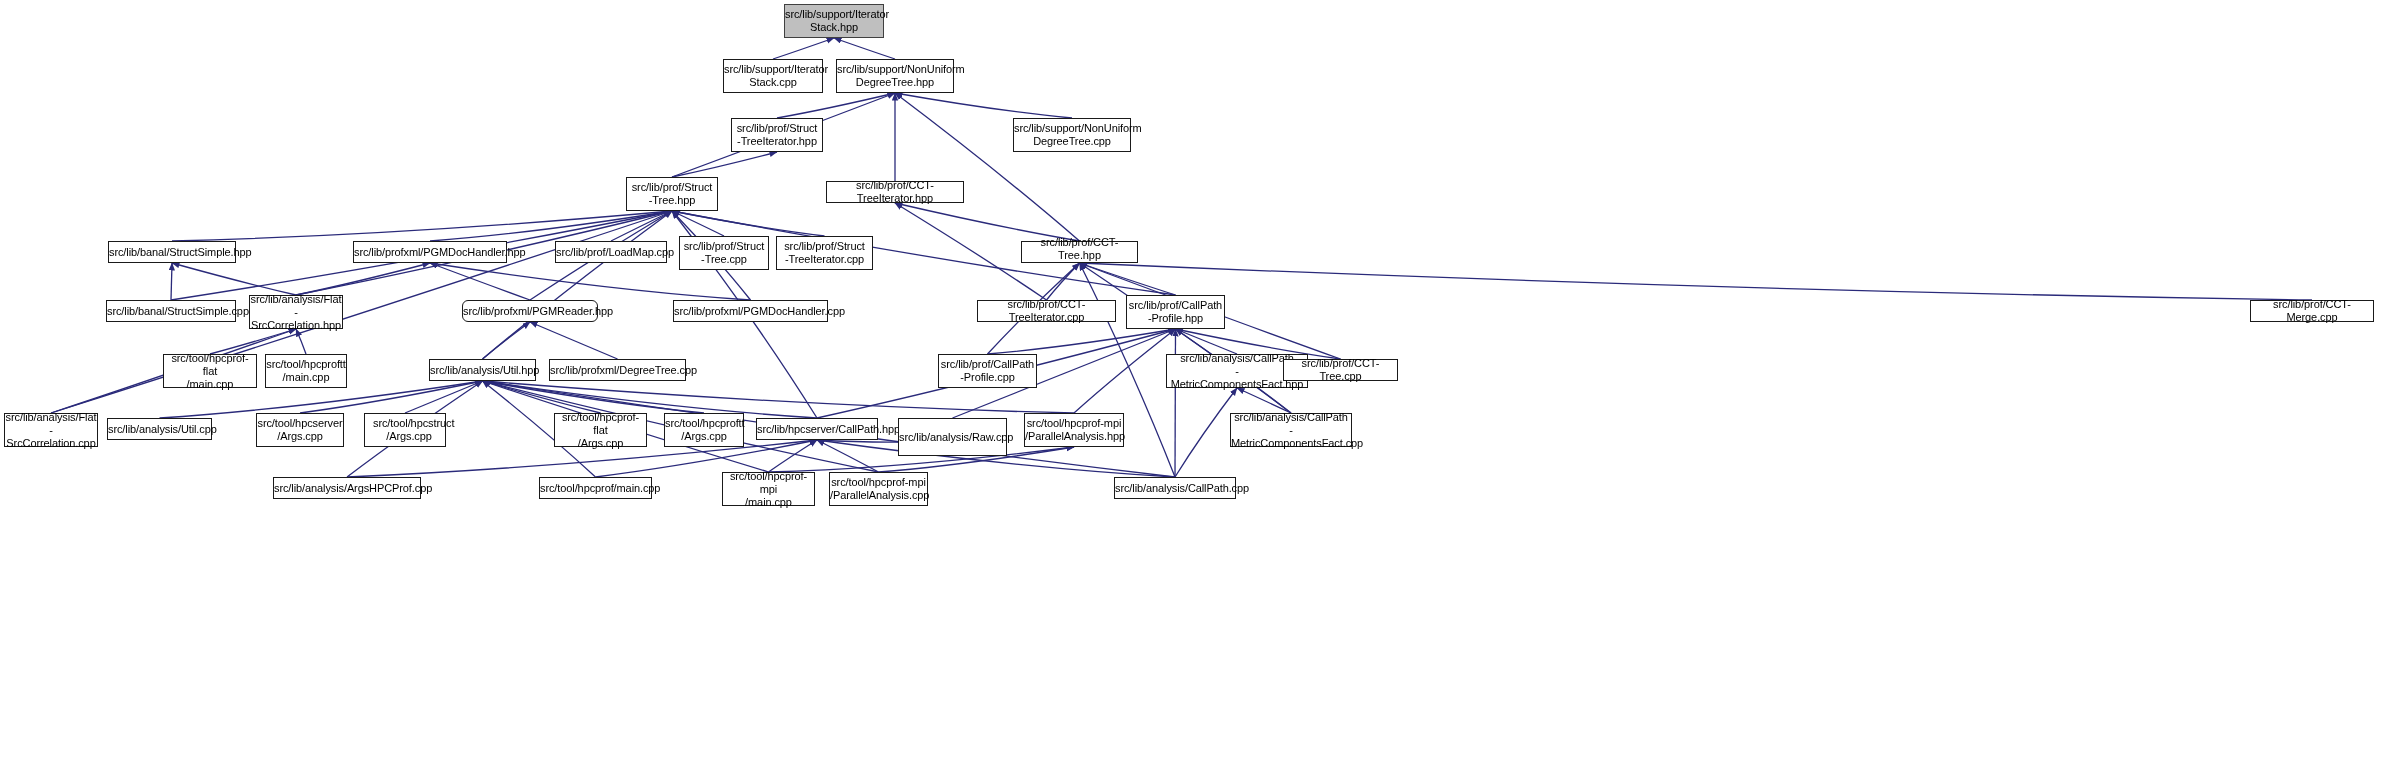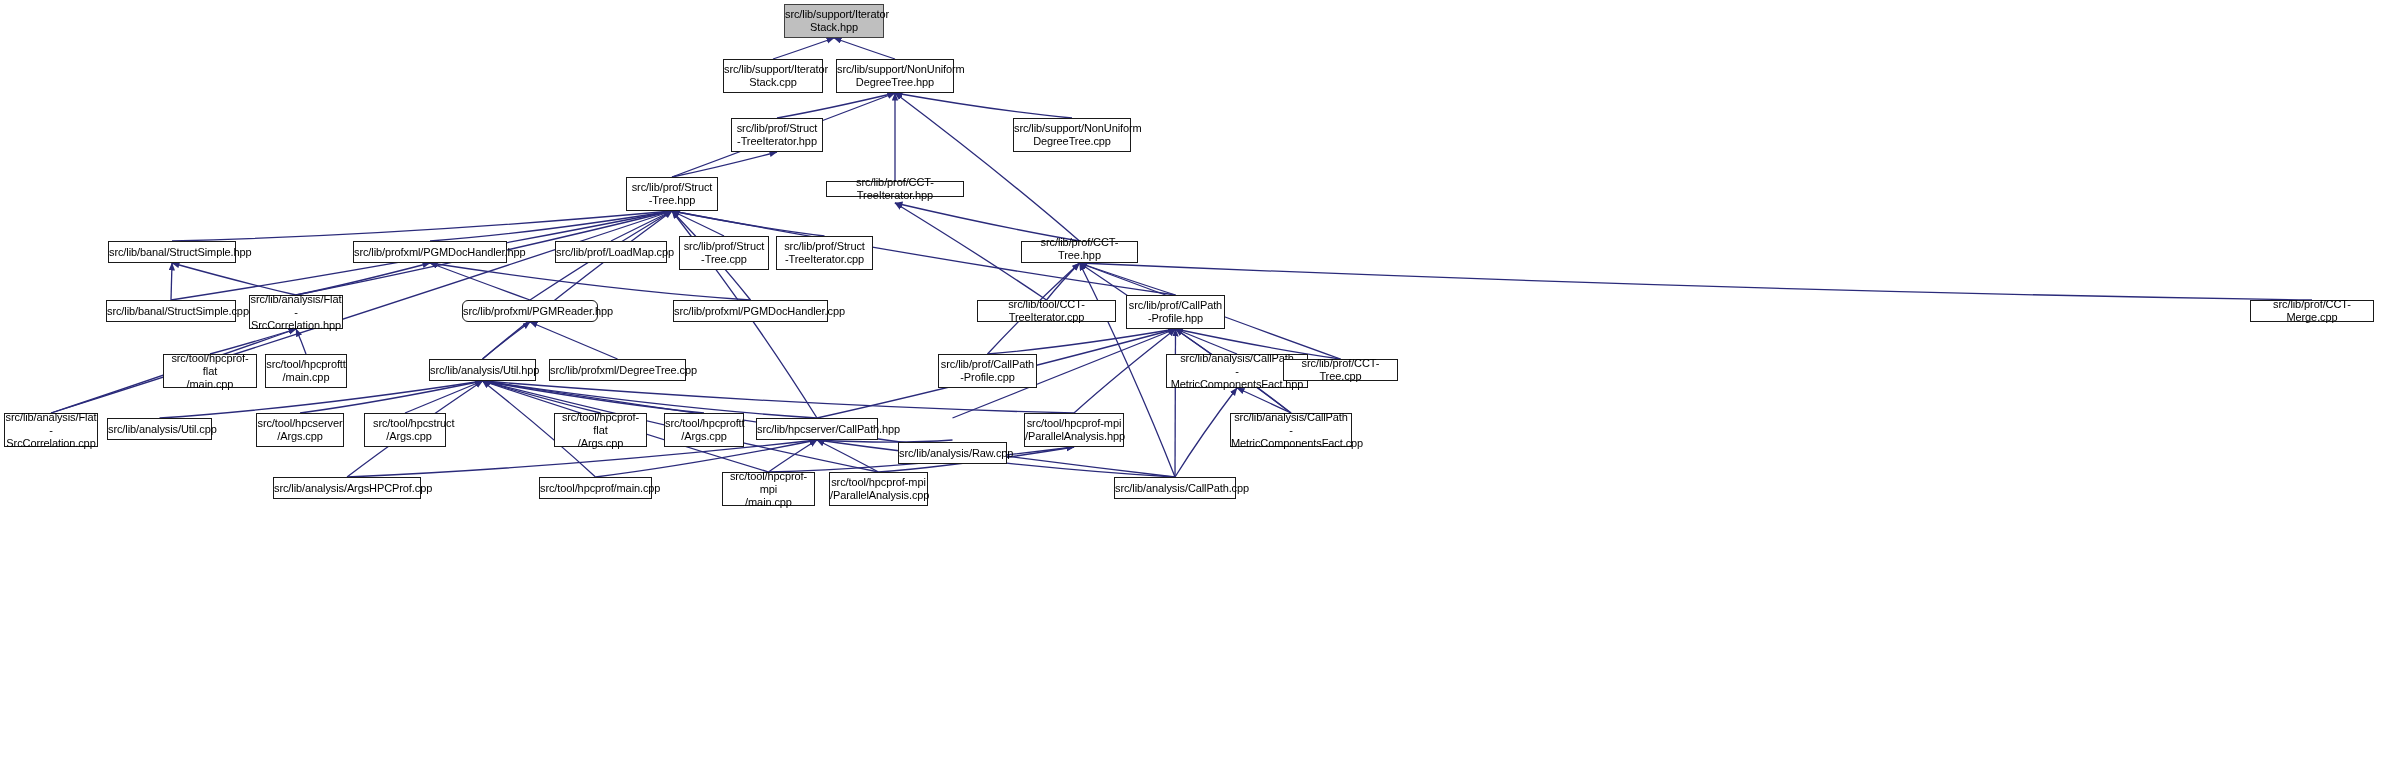--- a/index.html
+++ b/index.html
@@ -139,35 +139,35 @@
       <div class="node" style="left: 723px; top: 59px; width: 100px; height: 34px;"><span class="lbl">src/lib/support/Iterator
 Stack.cpp</span></div>
       <div class="node" style="left: 836px; top: 59px; width: 118px; height: 34px;"><span class="lbl">src/lib/support/NonUniform
 DegreeTree.hpp</span></div>
       <div class="node" style="left: 731px; top: 118px; width: 92px; height: 34px;"><span class="lbl">src/lib/prof/Struct
 -TreeIterator.hpp</span></div>
       <div class="node" style="left: 1013px; top: 118px; width: 118px; height: 34px;"><span class="lbl">src/lib/support/NonUniform
 DegreeTree.cpp</span></div>
       <div class="node" style="left: 626px; top: 177px; width: 92px; height: 34px;"><span class="lbl">src/lib/prof/Struct
 -Tree.hpp</span></div>
-      <div class="node" style="left: 826px; top: 181px; width: 138px; height: 16px;"><span class="lbl">src/lib/prof/CCT-TreeIterator.hpp</span></div>
+      <div class="node" style="left: 826px; top: 181px; width: 138px; height: 22px;"><span class="lbl">src/lib/prof/CCT-TreeIterator.hpp</span></div>
       <div class="node" style="left: 108px; top: 241px; width: 128px; height: 22px;"><span class="lbl">src/lib/banal/StructSimple.hpp</span></div>
       <div class="node" style="left: 353px; top: 241px; width: 154px; height: 22px;"><span class="lbl">src/lib/profxml/PGMDocHandler.hpp</span></div>
       <div class="node" style="left: 555px; top: 241px; width: 112px; height: 22px;"><span class="lbl">src/lib/prof/LoadMap.cpp</span></div>
       <div class="node" style="left: 679px; top: 236px; width: 90px; height: 34px;"><span class="lbl">src/lib/prof/Struct
 -Tree.cpp</span></div>
       <div class="node" style="left: 776px; top: 236px; width: 97px; height: 34px;"><span class="lbl">src/lib/prof/Struct
 -TreeIterator.cpp</span></div>
       <div class="node" style="left: 1021px; top: 241px; width: 117px; height: 22px; align-items: flex-end;"><span class="lbl">src/lib/prof/CCT-Tree.hpp</span></div>
       <div class="node" style="left: 106px; top: 300px; width: 130px; height: 22px;"><span class="lbl">src/lib/banal/StructSimple.cpp</span></div>
       <div class="node" style="left: 249px; top: 295px; width: 94px; height: 34px;"><span class="lbl">src/lib/analysis/Flat
 -SrcCorrelation.hpp</span></div>
       <div class="node" style="left: 462px; top: 300px; width: 136px; height: 22px; border-radius: 6px;"><span class="lbl">src/lib/profxml/PGMReader.hpp</span></div>
       <div class="node" style="left: 673px; top: 300px; width: 155px; height: 22px;"><span class="lbl">src/lib/profxml/PGMDocHandler.cpp</span></div>
-      <div class="node" style="left: 977px; top: 300px; width: 139px; height: 22px;"><span class="lbl">src/lib/tool/CCT-TreeIterator.cpp</span></div>
+      <div class="node" style="left: 977px; top: 300px; width: 139px; height: 22px;"><span class="lbl">src/lib/prof/CCT-TreeIterator.cpp</span></div>
       <div class="node" style="left: 1126px; top: 295px; width: 99px; height: 34px;"><span class="lbl">src/lib/prof/CallPath
 -Profile.hpp</span></div>
       <div class="node" style="left: 2250px; top: 300px; width: 124px; height: 22px;"><span class="lbl">src/lib/prof/CCT-Merge.cpp</span></div>
       <div class="node" style="left: 163px; top: 354px; width: 94px; height: 34px;"><span class="lbl">src/tool/hpcprof-flat
 /main.cpp</span></div>
       <div class="node" style="left: 265px; top: 354px; width: 82px; height: 34px;"><span class="lbl">src/tool/hpcproftt
 /main.cpp</span></div>
       <div class="node" style="left: 429px; top: 359px; width: 107px; height: 22px;"><span class="lbl">src/lib/analysis/Util.hpp</span></div>
       <div class="node" style="left: 549px; top: 359px; width: 137px; height: 22px;"><span class="lbl">src/lib/profxml/DegreeTree.cpp</span></div>
       <div class="node" style="left: 938px; top: 354px; width: 99px; height: 34px;"><span class="lbl">src/lib/prof/CallPath
@@ -180,21 +180,21 @@
       <div class="node" style="left: 107px; top: 418px; width: 105px; height: 22px;"><span class="lbl">src/lib/analysis/Util.cpp</span></div>
       <div class="node" style="left: 256px; top: 413px; width: 88px; height: 34px;"><span class="lbl">src/tool/hpcserver
 /Args.cpp</span></div>
       <div class="node" style="left: 364px; top: 413px; width: 82px; height: 34px; padding-left: 8px;"><span class="lbl">src/tool/hpcstruct
 /Args.cpp</span></div>
       <div class="node" style="left: 554px; top: 413px; width: 93px; height: 34px;"><span class="lbl">src/tool/hpcprof-flat
 /Args.cpp</span></div>
       <div class="node" style="left: 664px; top: 413px; width: 80px; height: 34px;"><span class="lbl">src/tool/hpcproftt
 /Args.cpp</span></div>
       <div class="node" style="left: 756px; top: 418px; width: 122px; height: 22px;"><span class="lbl">src/lib/hpcserver/CallPath.hpp</span></div>
-      <div class="node" style="left: 898px; top: 442px; width: 109px; height: 22px;"><span class="lbl">src/lib/analysis/Raw.cpp</span></div>
+      <div class="node" style="left: 898px; top: 418px; width: 109px; height: 38px;"><span class="lbl">src/lib/analysis/Raw.cpp</span></div>
       <div class="node" style="left: 1024px; top: 413px; width: 100px; height: 34px;"><span class="lbl">src/tool/hpcprof-mpi
 /ParallelAnalysis.hpp</span></div>
       <div class="node" style="left: 1230px; top: 413px; width: 122px; height: 34px;"><span class="lbl">src/lib/analysis/CallPath
 -MetricComponentsFact.cpp</span></div>
       <div class="node" style="left: 273px; top: 477px; width: 148px; height: 22px;"><span class="lbl">src/lib/analysis/ArgsHPCProf.cpp</span></div>
       <div class="node" style="left: 539px; top: 477px; width: 113px; height: 22px;"><span class="lbl">src/tool/hpcprof/main.cpp</span></div>
       <div class="node" style="left: 722px; top: 472px; width: 93px; height: 34px;"><span class="lbl">src/tool/hpcprof-mpi
 /main.cpp</span></div>
       <div class="node" style="left: 829px; top: 472px; width: 99px; height: 34px;"><span class="lbl">src/tool/hpcprof-mpi
 /ParallelAnalysis.cpp</span></div>

